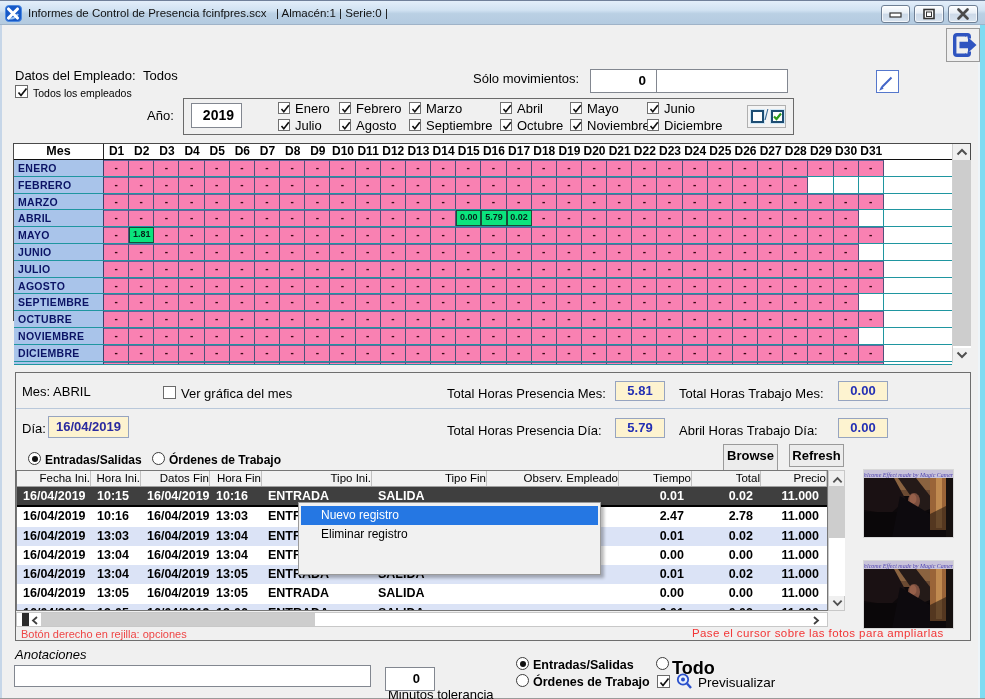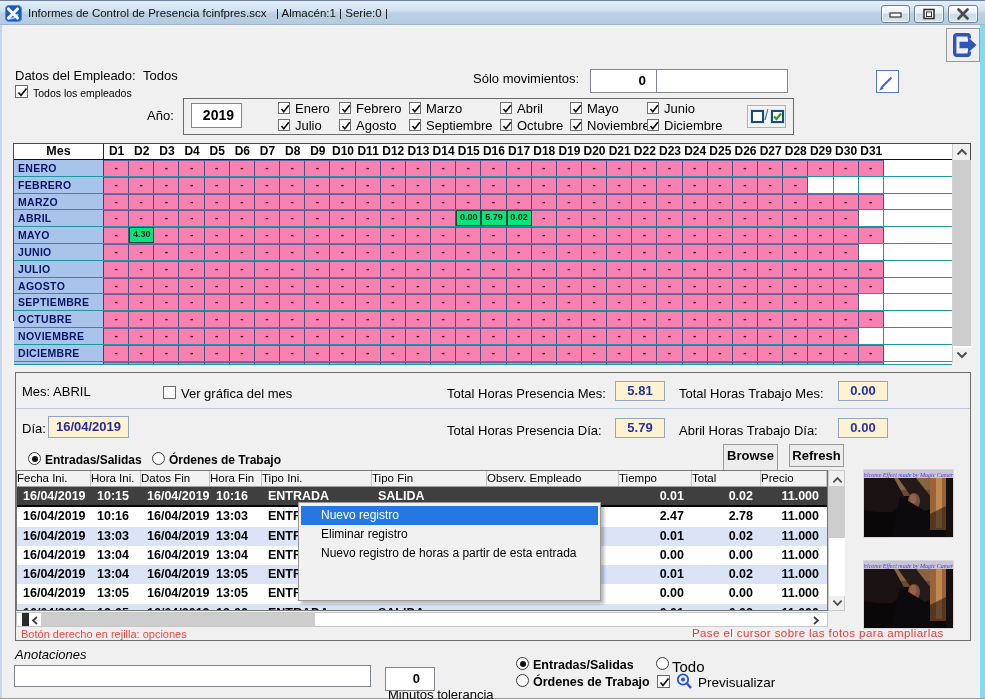--- a/index.html
+++ b/index.html
@@ -42,29 +42,29 @@
 .sb{position:absolute;background:#f0f0f0}
 .sbth{position:absolute;background:#cdcdcd}
 .sbtr{position:absolute;background:#f8f8f8}
 
 .bigbox{position:absolute;left:15px;top:372px;width:956px;height:269px;border:1px solid #6e6e6e;background:#f0f0f0}
 .vbox{position:absolute;background:#fdf3d0;border:1px solid #96a4c0;color:#2430b4;font-weight:bold;
  font-size:13px;text-align:center}
 
 .egrid{position:absolute;left:16px;top:470px;width:812px;height:141px;border:1px solid #777;background:#fff;overflow:hidden}
 .ehead{display:flex;height:16px;background:#f2f2f2;border-bottom:1px solid #a0a0a0;font-size:11.5px;color:#000}
-.ehead b{flex:none;font-weight:normal;text-align:left;line-height:15px;border-right:1px solid #c2c2c2;overflow:hidden}
+.ehead b{flex:none;font-weight:normal;text-align:right;line-height:15px;border-right:1px solid #c2c2c2;overflow:hidden}
 .er{display:flex;height:19.3px;background:#fff;font-weight:bold;font-size:12.5px;color:#000}
 .er.alt{background:#dbe3f6}
 .er.sel{background:#3f3f3f;color:#fff;border-bottom:2px solid #000;height:20.3px}
 .er b{flex:none;line-height:19px;white-space:nowrap;overflow:hidden}
 .er b.n{text-align:right;padding-right:8px}
 .er b.t{padding-left:6px}
 
-.menu{position:absolute;left:298px;top:502px;width:303px;height:99px;background:#f1f1f1;
+.menu{position:absolute;left:298px;top:502px;width:303px;height:73px;background:#f1f1f1;
  border:1px solid #9a9a9a;box-shadow:3px 3px 3px rgba(0,0,0,.28);padding-top:3px;z-index:30}
 .menu div{height:19px;line-height:19px;padding-left:22px;font-size:12px;color:#000;white-space:nowrap}
 .menu div.hl{background:#2577e3;color:#fff;margin:0 2px;padding-left:20px}
 .red{position:absolute;color:#ee4545;font-size:11px;white-space:nowrap}
 .photo{position:absolute;width:91px;height:69px;border:1px solid #d8d8d8}
 </style></head><body>
 <div class="w">
 
 <div class="tb">
 <svg class="abs" style="left:5px;top:4px" width="17" height="17" viewBox="0 0 17 17">
@@ -369,21 +369,21 @@
           <i>-</i>
           <i>-</i>
           <i>-</i>
           <i>-</i>
           <i>-</i>
           <i class="e"></i>
         </div>
 <div class="mr">
           <s>MAYO</s>
           <i>-</i>
-          <i class="g">4.30</i>
+          <i class="g">1.81</i>
           <i>-</i>
           <i>-</i>
           <i>-</i>
           <i>-</i>
           <i>-</i>
           <i>-</i>
           <i>-</i>
           <i>-</i>
           <i>-</i>
           <i>-</i>
@@ -866,32 +866,31 @@
         <rect x="72" y="8" width="6" height="50" fill="#c08a50"></rect>
         <rect x="82" y="8" width="7" height="59" fill="#15100f"></rect>
         <polygon points="66,44 82,36 82,60 66,60" fill="#1c120c" opacity="0.55"></polygon>
         <rect x="0" y="42" width="66" height="25" fill="#0a0709"></rect>
         <polygon points="36,26 66,44 66,67 28,67" fill="#0d0a0e"></polygon>
       </svg>
     </div>
 <div class="menu">
       <div class="hl">Nuevo registro</div>
       <div>Eliminar registro</div>
-      <div>Nuevo registro de horas a partir de esta entrada</div>
     </div>
 <div class="lbl" style="left:15px;top:647px;font-style:italic;font-size:13px">Anotaciones</div>
 <div class="inp" style="left:14px;top:665px;width:357px;height:22px"></div>
 <div class="lbl" style="left:388px;top:687px;font-size:13px">Minutos tolerancia</div>
 <div class="inp" style="left:385px;top:667px;width:50px;height:24px;font-weight:bold;font-size:13px;text-align:right;line-height:22px;padding-right:14px">0</div>
 <div class="rad on" style="left:516px;top:657px"></div>
 <div class="lbl" style="left:533px;top:658px;font-weight:bold;font-size:12.5px">Entradas/Salidas</div>
 <div class="rad" style="left:516px;top:674px"></div>
 <div class="lbl" style="left:533px;top:675px;font-weight:bold;font-size:12.5px">Órdenes de Trabajo</div>
 <div class="rad" style="left:656px;top:657px"></div>
-<div class="lbl" style="left:672px;top:658px;font-weight:normal;font-size:15px">Todo</div>
+<div class="lbl" style="left:672px;top:658px;font-weight:bold;font-size:18px">Todo</div>
 <div class="cb" style="left:657px;top:675px">
       <svg width="13" height="13" viewBox="0 0 13 13">
         <path d="M2.5 6.5 L5 9.5 L10.5 2.5" fill="none" stroke="#111" stroke-width="1.7"></path>
       </svg>
     </div>
 <svg class="abs" style="left:675px;top:672px" width="19" height="19" viewBox="0 0 19 19">
       <circle cx="8" cy="7.5" r="5.2" fill="#e8f0fc" stroke="#2a50cc" stroke-width="1.8"></circle>
       <circle cx="8" cy="7.5" r="2" fill="#2a50cc"></circle>
       <path d="M12 11.5 L16 16" stroke="#2a50cc" stroke-width="2.4"></path>
     </svg>

